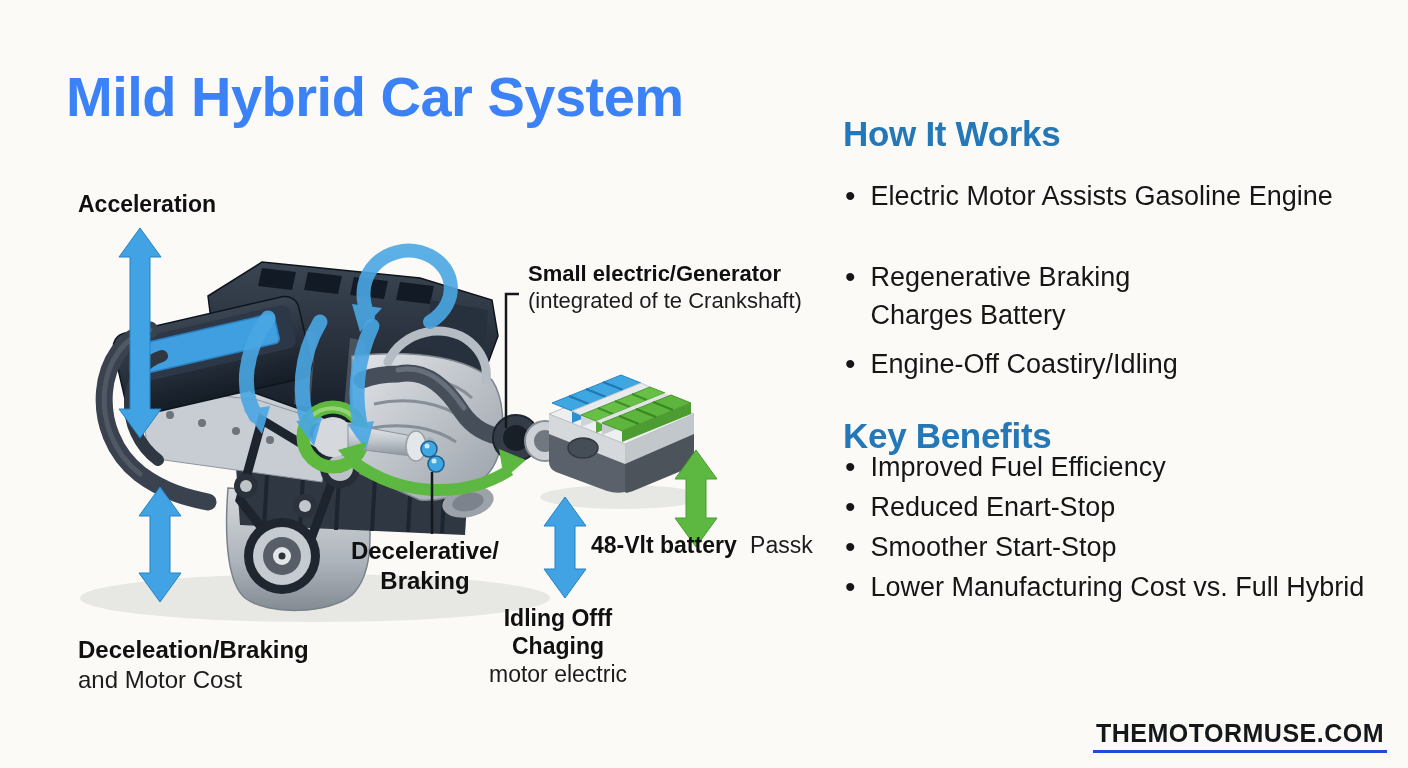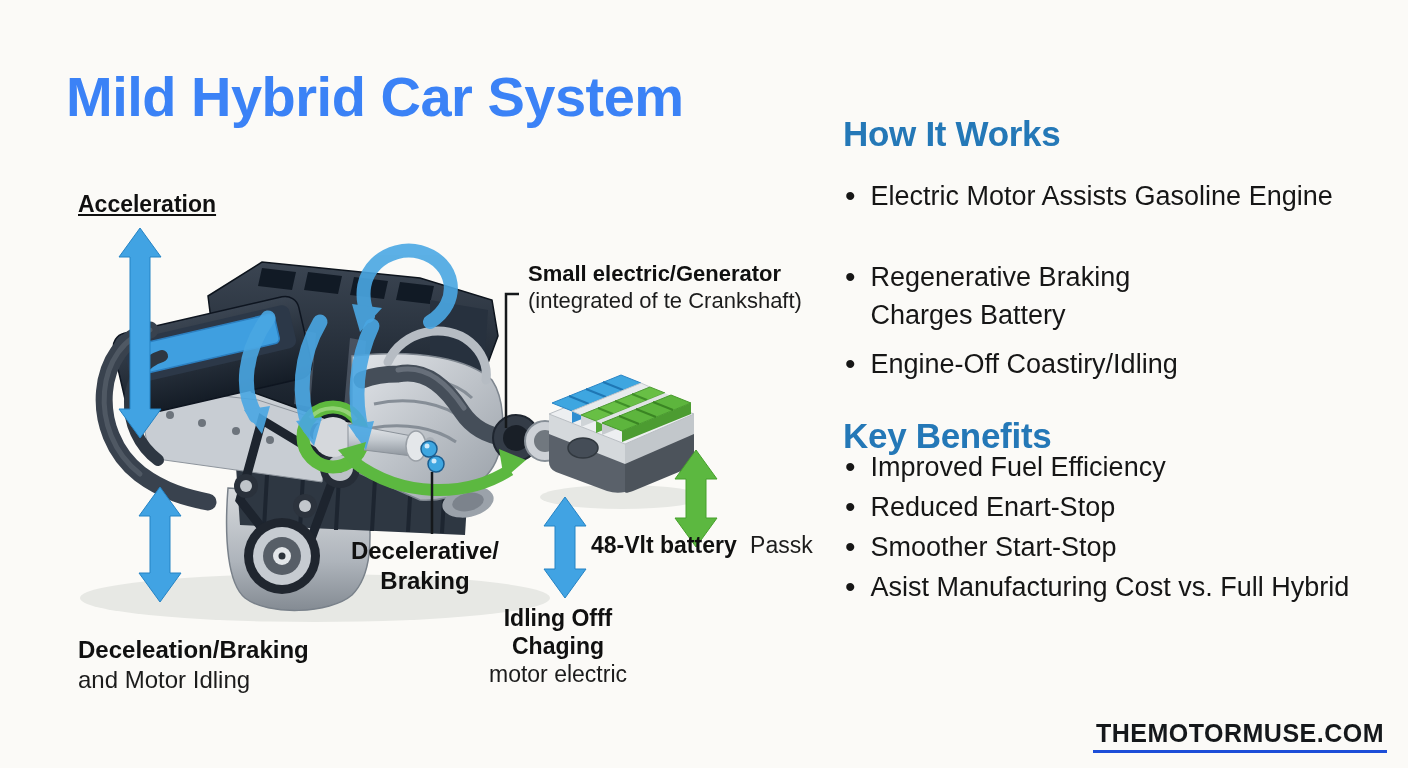--- a/index.html
+++ b/index.html
@@ -19,21 +19,21 @@
     font-size:56px; font-weight:bold; letter-spacing:-0.5px;
     color:#3b82f6;
   }
 
   
   .lbl { position:absolute; line-height:28px; font-size:23px; color:#101010; }
   .lbl .b { font-weight:bold; display:block; }
   .lbl .r { font-weight:normal; display:block; color:#1c1c1c; }
   .lbl.center { text-align:center; }
 
-  .lbl-acceleration { left:78px; top:190px; font-weight:bold; font-size:23px;text-decoration:underline; }
+  .lbl-acceleration { left:78px; top:190px; font-weight:bold; font-size:23px; }
   .lbl-deceleration { left:78px; top:609px; line-height:30px; font-size:24px;margin-top:26px; }
   .lbl-decelerative { left:338px; top:536px; width:174px; line-height:30px; font-size:24px; }
   .lbl-generator { left:528px; top:260px; line-height:27px; font-size:22px; }
   .lbl-battery { left:591px; top:531px; font-size:23px; white-space:nowrap; }
   .lbl-battery .b, .lbl-battery .r { display:inline; }
   .lbl-battery .r { margin-left:7px; }
   .lbl-idling { left:464px; top:604px; width:188px; line-height:28px; font-size:23px; }
 
   
   .section-heading {
@@ -248,21 +248,21 @@
       <path d="M 432,472 L 432,534" stroke="#15181b" stroke-width="2.5" fill="none"></path>
     </g>
   </svg>
 
   <h1 class="title">Mild Hybrid Car System</h1>
 
   <div class="lbl lbl-acceleration">Acceleration</div>
 
   <div class="lbl lbl-deceleration">
     <span class="b">Deceleation/Braking</span>
-    <span class="r">and Motor Idling</span>
+    <span class="r">and Motor Cost</span>
   </div>
 
   <div class="lbl lbl-decelerative center">
     <span class="b">Decelerative/</span>
     <span class="b">Braking</span>
   </div>
 
   <div class="lbl lbl-generator">
     <span class="b">Small electric/Generator</span>
     <span class="r">(integrated of te Crankshaft)</span>
@@ -312,19 +312,19 @@
         <span class="l1">Reduced Enart-Stop</span>
       </span>
   </div>
   <div class="bullet kb-3">
     <span class="lines">
         <span class="l1">Smoother Start-Stop</span>
       </span>
   </div>
   <div class="bullet kb-4">
     <span class="lines">
-        <span class="l1">Asist Manufacturing Cost vs. Full Hybrid</span>
+        <span class="l1">Lower Manufacturing Cost vs. Full Hybrid</span>
       </span>
   </div>
 
   <div class="footer-brand">THEMOTORMUSE.COM</div>
 
 </div>
 
 </body></html>

